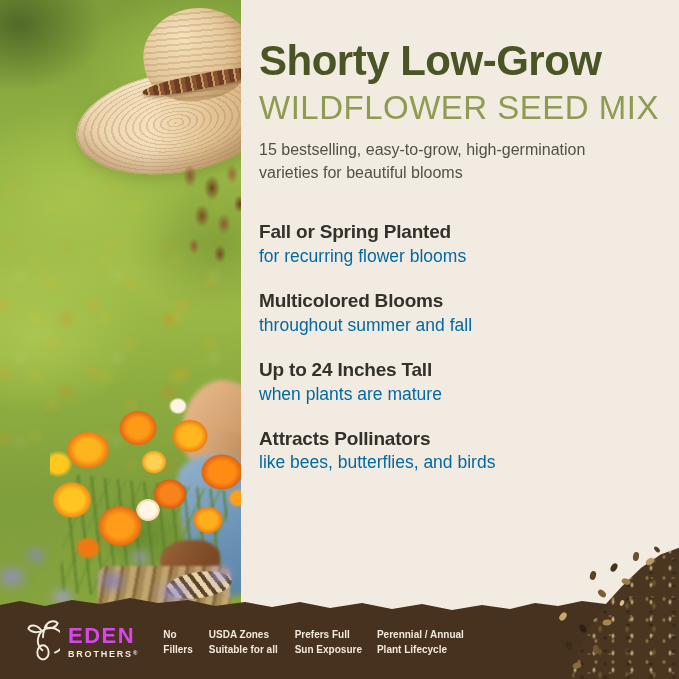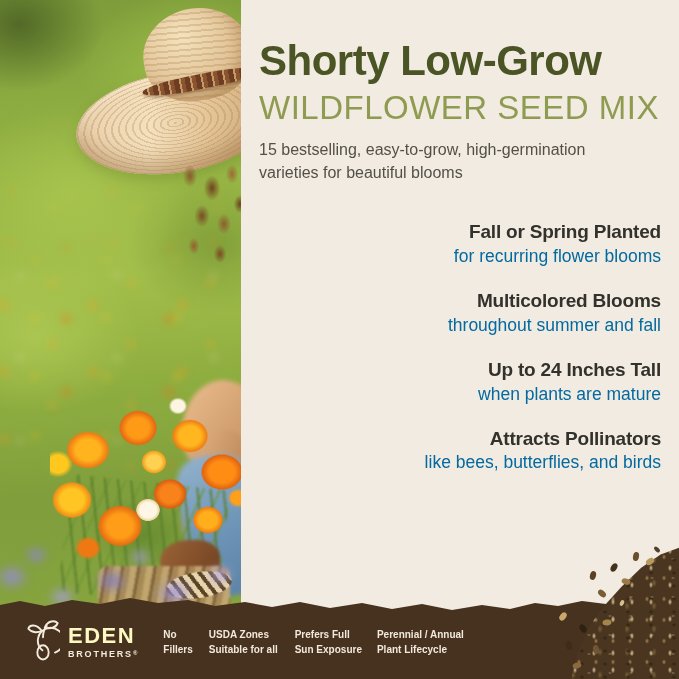--- a/index.html
+++ b/index.html
@@ -106,32 +106,32 @@
       radial-gradient(20px 16px at 230px 40px,#b0a6e2,transparent 70%),
       radial-gradient(18px 14px at 46px 20px,#8d85cc,transparent 70%),
       radial-gradient(16px 13px at 150px 22px,#a39ad8,transparent 70%);}
 
   
   .content{position:absolute;left:241px;top:0;width:438px;height:612px;z-index:1;
     box-sizing:border-box;padding:40px 18px 0 18px;background:#f1ebe1;}
   .title{margin:0;font-size:42px;line-height:1.02;font-weight:bold;letter-spacing:-.5px;color:#4a5424;}
   .subtitle{margin:8px 0 0;font-size:33px;line-height:1.05;font-weight:normal;letter-spacing:.5px;color:#8f9b51;}
   .desc{margin:14px 0 0;max-width:352px;font-size:16px;line-height:1.42;color:#53504a;}
-  .features{margin-top:37px;text-align:right;}
+  .features{margin-top:37px;}
   .feature{margin:0 0 24px;}
   .feature h3{margin:0;font-size:19px;line-height:1.1;font-weight:bold;letter-spacing:-.2px;color:#33312c;}
   .feature p{margin:3px 0 0;font-size:17.5px;line-height:1.2;color:#0369a1;}
 
   
   .footer{position:absolute;left:0;right:0;bottom:0;height:86px;z-index:5;background:#47311f;
     display:flex;align-items:center;box-sizing:border-box;padding:12px 0 0 26px;
     clip-path:polygon(0 12px,20px 8px,45px 13px,72px 7px,100px 11px,130px 5px,158px 10px,188px 7px,215px 13px,245px 9px,272px 14px,300px 9px,330px 15px,362px 10px,392px 16px,422px 11px,452px 17px,482px 12px,510px 16px,535px 10px,558px 13px,582px 8px,606px 11px,632px 7px,655px 10px,679px 8px,679px 86px,0 86px);}
   .brand{display:flex;align-items:center;}
   .brand svg{display:block;margin-right:8px;}
-  .brand-name{font-size:22px;font-weight:bold;letter-spacing:1.5px;line-height:1;color:#fef9c3;}
+  .brand-name{font-size:22px;font-weight:bold;letter-spacing:1.5px;line-height:1;color:#d946ef;}
   .brand-sub{margin-top:3px;font-size:9px;font-weight:bold;letter-spacing:1.8px;line-height:1;color:#f3ebdc;}
   .brand-sub .reg{font-size:6px;vertical-align:top;letter-spacing:0;}
   .badge{font-size:10px;font-weight:bold;line-height:1.5;color:#f2e9dc;white-space:nowrap;}
   .badge span{display:block;}
   .badge.b0{margin-left:26px;}
   .badge.b1{margin-left:16px;}
   .badge.b2{margin-left:17px;}
   .badge.b3{margin-left:15px;}
 
   

